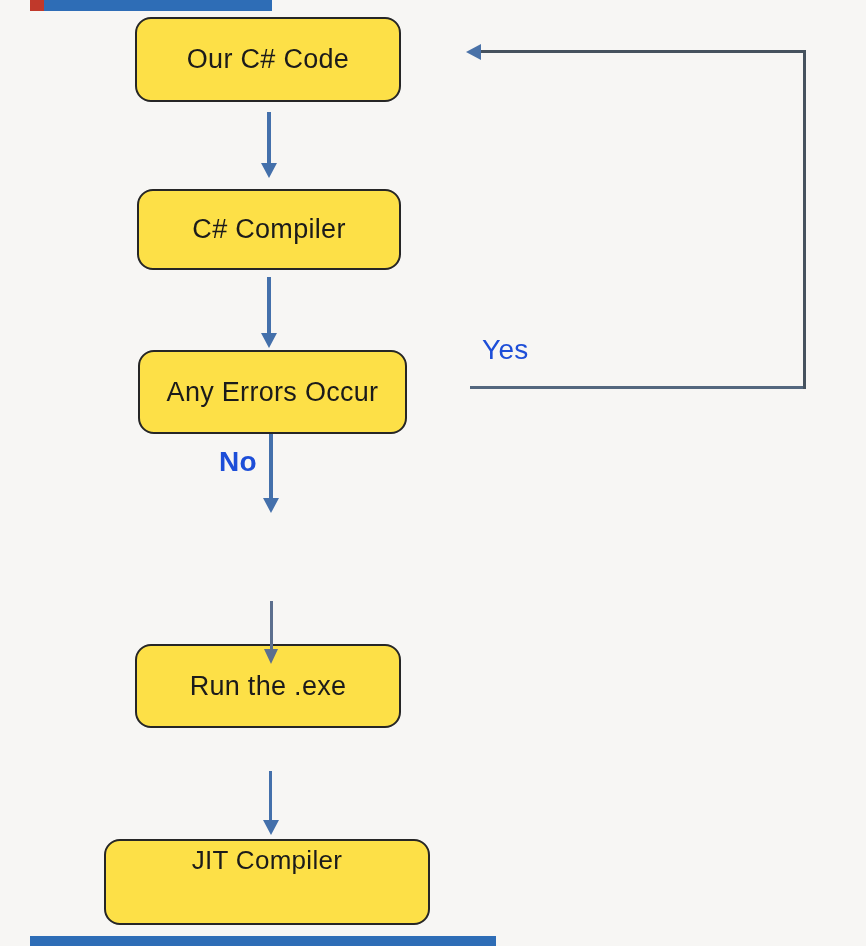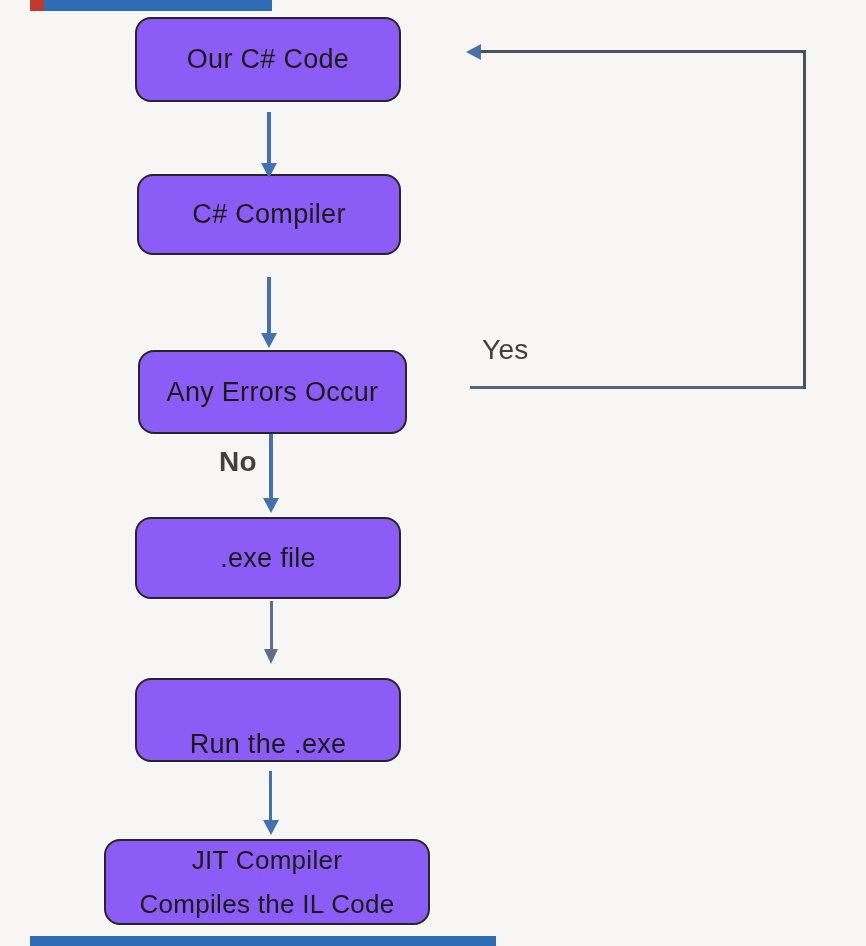--- a/index.html
+++ b/index.html
@@ -17,38 +17,38 @@
 
   
   .edge-bar { position: absolute; }
   .bar-top-red    { left: 30px;  top: 0;      width: 14px;  height: 11px; background: #c0392b; }
   .bar-top-blue   { left: 44px;  top: 0;      width: 228px; height: 11px; background: #2e6db6; }
   .bar-bottom-blue{ left: 30px;  top: 936px;  width: 466px; height: 10px; background: #2e6db6; }
 
   
   .node {
     position: absolute;
-    background: #8b5cf6;
+    background: #fde047;
     border: 2px solid #262626;
     border-radius: 16px;
     display: flex;
     flex-direction: column;
     align-items: center;
     justify-content: center;
     text-align: center;
     color: #1b1b1b;
     font-size: 27px;
     letter-spacing: 0.3px;
   }
   .node .line2 { font-size: 26px; }
   #node-our-csharp-code   { left: 135px; top: 17px;  width: 262px; height: 81px; }
-  #node-csharp-compiler   { left: 137px; top: 174px; width: 260px; height: 77px; }
+  #node-csharp-compiler   { left: 137px; top: 189px; width: 260px; height: 77px; }
   #node-any-errors-occur  { left: 138px; top: 350px; width: 265px; height: 80px; text-align: center; }
   #node-exe-file          { left: 135px; top: 517px; width: 262px; height: 78px; }
-  #node-run-the-exe       { left: 135px; top: 678px; width: 262px; height: 80px; justify-content: flex-end; }
+  #node-run-the-exe       { left: 135px; top: 644px; width: 262px; height: 80px; }
   #node-jit-compiler      { left: 104px; top: 839px; width: 322px; height: 82px; font-size: 26px; line-height: 38px; justify-content: space-between; }
 
   
   .shaft { position: absolute; background: #4470ab; }
   .head-down {
     position: absolute; width: 0; height: 0;
     border-left: 8px solid transparent;
     border-right: 8px solid transparent;
     border-top: 15px solid #4470ab;
   }
@@ -75,21 +75,21 @@
     position: absolute; left: 466px; top: 44px;
     width: 0; height: 0;
     border-top: 8px solid transparent;
     border-bottom: 8px solid transparent;
     border-right: 15px solid #4a72a8;
   }
 
   
   .edge-label {
     position: absolute;
-    color: #404040;
+    color: #1d4ed8;
     font-size: 28px;
     letter-spacing: 0.3px;
   }
   #label-no  { left: 219px; top: 446px; font-weight: bold; }
   #label-yes { left: 482px; top: 334px; }
 </style>
 </head>
 <body>
 
 <div class="canvas">
@@ -103,31 +103,27 @@
   </div>
 
   <div class="node" id="node-csharp-compiler">
     <span>C# Compiler</span>
   </div>
 
   <div class="node" id="node-any-errors-occur">
     <span>Any Errors Occur</span>
   </div>
 
-  <div class="node" id="node-exe-file">
-    <span>.exe file</span>
-  </div>
 
   <div class="node" id="node-run-the-exe">
     <span>Run the .exe</span>
   </div>
 
   <div class="node" id="node-jit-compiler">
     <span>JIT Compiler</span>
-    <span class="line2">Compiles the IL Code</span>
   </div>
 
   <div class="shaft" id="arrow1-shaft"></div>
   <div class="head-down" id="arrow1-head"></div>
 
   <div class="shaft" id="arrow2-shaft"></div>
   <div class="head-down" id="arrow2-head"></div>
 
   <div class="shaft" id="arrow3-shaft"></div>
   <div class="head-down" id="arrow3-head"></div>

